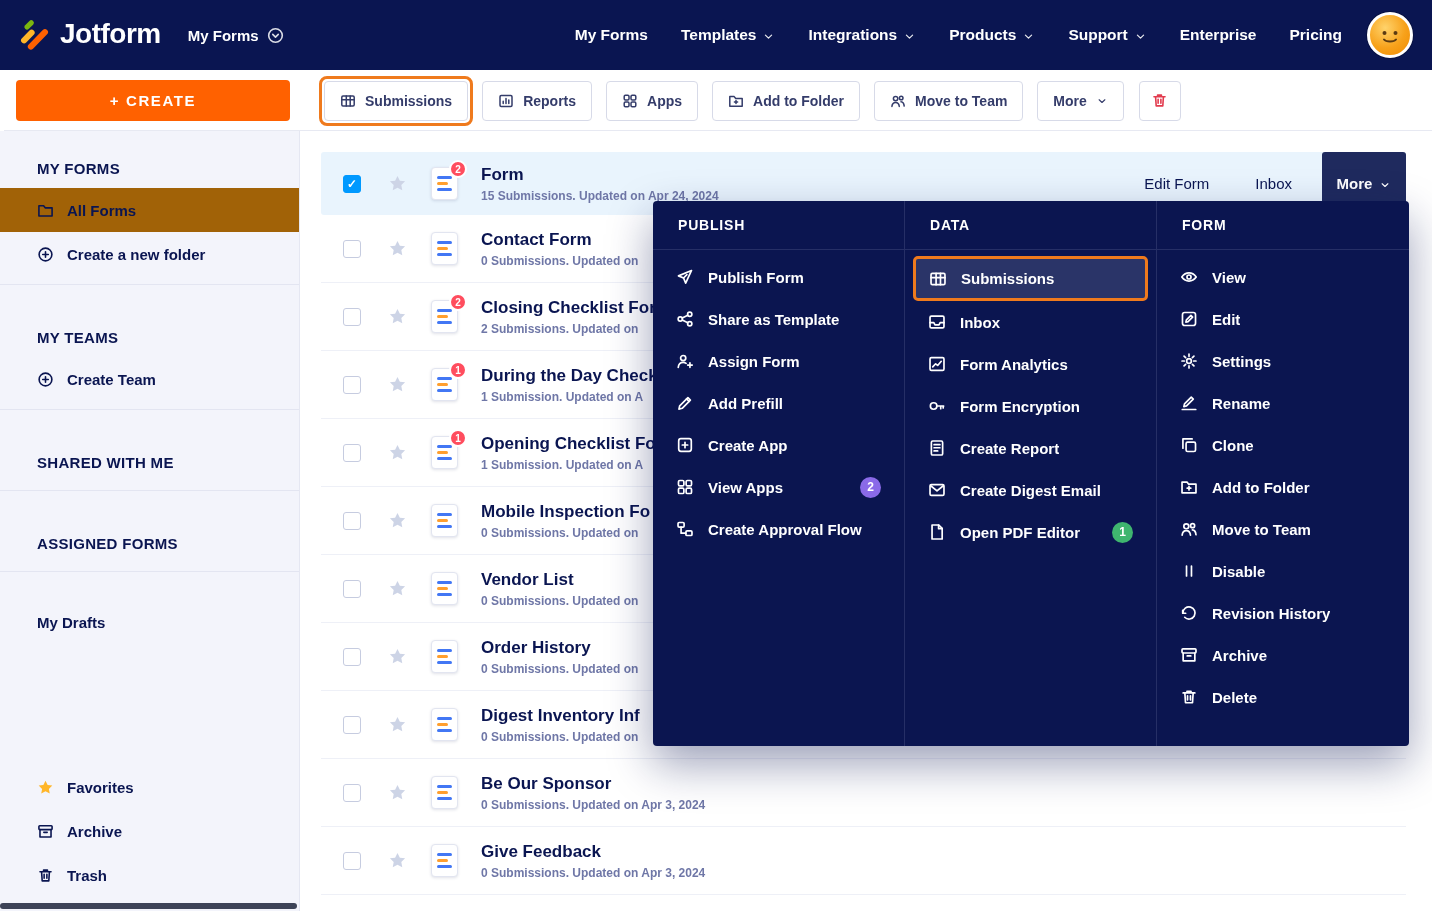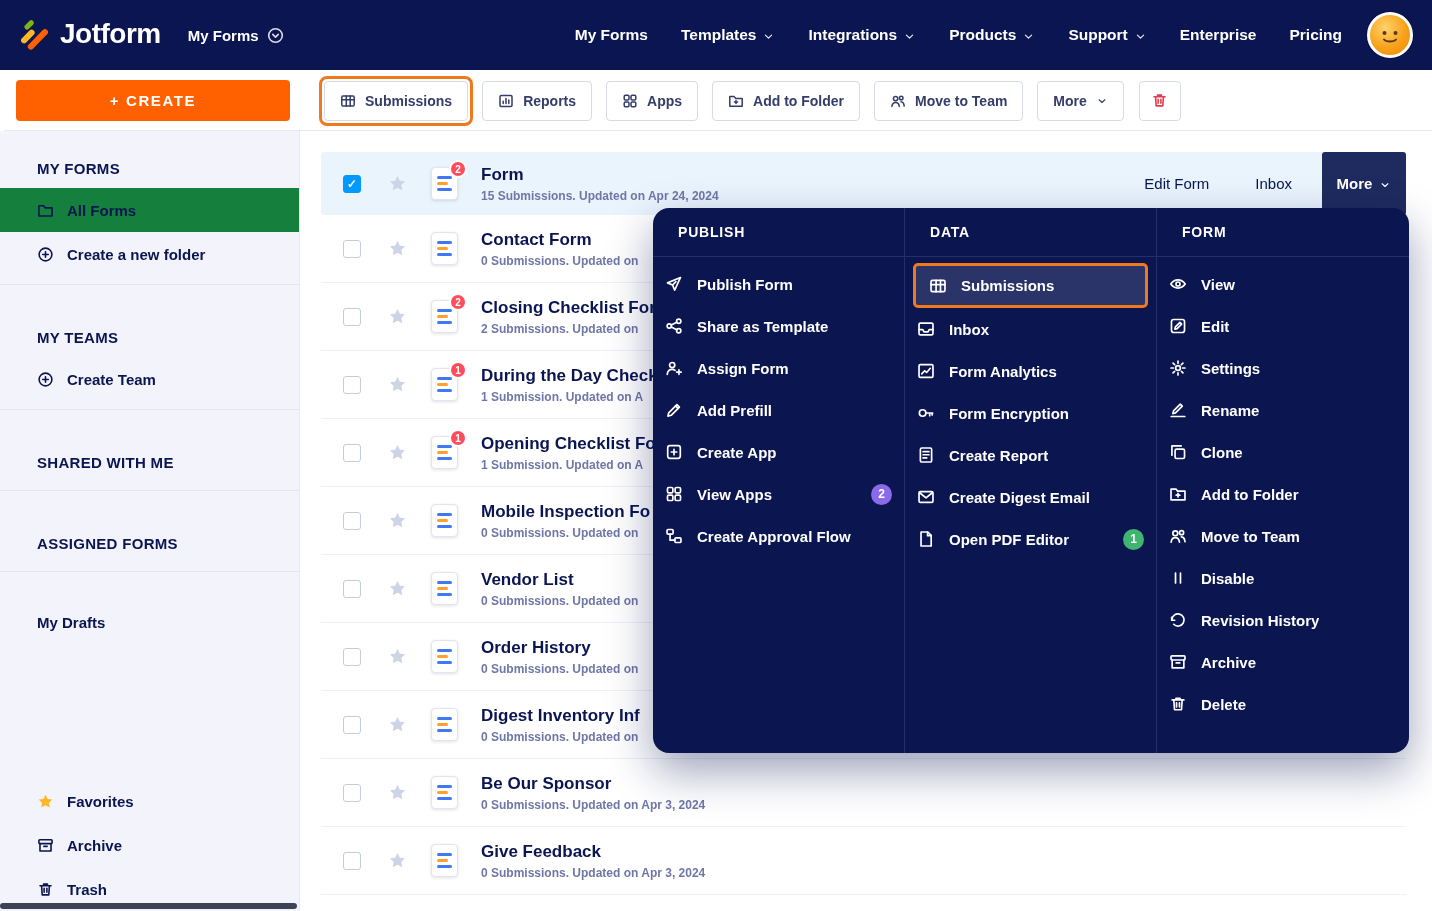--- a/index.html
+++ b/index.html
@@ -29,25 +29,25 @@
 .tb-icon{width:16px;height:16px;display:inline-flex}
 .tb-chev{width:12px;height:12px;display:inline-flex;margin-top:1px}
 .tb-trash{margin-left:10px;display:flex;align-items:center;justify-content:center;width:42px;height:40px;background:#fff;border:1px solid #d7dae8;border-radius:4px;color:#e23b4e;cursor:pointer}
 .tb-trash .tb-icon{width:17px;height:17px}
 
 
 .sidebar{position:absolute;top:131px;left:0;width:300px;height:780px;background:#f3f4fb;border-right:1px solid #e5e7f2;display:flex;flex-direction:column;padding-top:17px}
 .sb-heading{height:40px;flex:0 0 auto;display:flex;align-items:center;padding-left:37px;font-size:15px;font-weight:700;color:#0a1551;letter-spacing:.3px}
 .sb-heading.mt{margin-top:24px}
 .sb-item{height:44px;flex:0 0 auto;display:flex;align-items:center;gap:13px;padding-left:37px;font-size:15px;font-weight:600;color:#0a1551;cursor:pointer;white-space:nowrap}
-.sb-item.selected{background:#15803d}
+.sb-item.selected{background:#a16207}
 .sb-icon{width:17px;height:17px;display:inline-flex;color:#0a1551;flex:0 0 auto}
 .sb-divider{height:1px;background:#e3e5f1;margin:8px 0;flex:0 0 auto}
 .sb-drafts{margin-top:20px}
-.sb-bottom{margin-top:auto;}
+.sb-bottom{margin-top:auto;padding-bottom:14px}
 .fav .sb-icon{color:#ffb629}
 .sb-scroll{position:absolute;left:0;bottom:2px;width:297px;height:6px;background:#3d4357;border-radius:3px;cursor:pointer}
 
 
 .main{position:absolute;top:131px;left:300px;width:1132px;height:780px;background:#fff;overflow:hidden}
 .forms-list{padding-top:21px}
 .row{position:relative;height:68px;margin:0 26px 0 21px;display:flex;align-items:center;border-bottom:1px solid #eef0f7}
 .row.selected{height:63px;background:#e9f4fd;border-bottom:none;border-radius:3px}
 .row-check{flex:0 0 auto;margin-left:22px;width:18px;height:18px;border:1px solid #c6cce0;border-radius:3px;background:#fff;cursor:pointer;position:relative}
 .row-check.checked{background:#0099ff;border-color:#0099ff}
@@ -61,26 +61,26 @@
 .card-badge{position:absolute;top:-8px;right:-10px;min-width:18px;height:18px;padding:0 4px;background:#ff4d5e;border:2px solid #fff;border-radius:9px;color:#fff;font-size:10px;font-weight:700;display:flex;align-items:center;justify-content:center}
 .row-text{display:flex;flex-direction:column;gap:4px;margin-left:23px;min-width:0}
 .row-title{font-size:17px;font-weight:700;color:#0a1551;white-space:nowrap}
 .row-sub{font-size:12px;font-weight:700;color:#6f77a7;white-space:nowrap}
 .row-actions{position:absolute;right:114px;top:0;bottom:0;display:flex;align-items:center;gap:46px}
 .row-action{font-size:15px;font-weight:400;color:#0a1551;cursor:pointer;text-decoration:none;white-space:nowrap}
 .row-more{position:absolute;right:0;top:0;bottom:0;width:84px;background:#1f2a5e;color:#fff;display:flex;align-items:center;justify-content:center;gap:7px;font-size:15px;font-weight:700;cursor:pointer;border-radius:3px}
 .rm-chev{width:12px;height:12px;display:inline-flex;margin-top:2px}
 
 
-.menu{position:absolute;left:653px;top:208px;width:756px;height:545px;background:#0b1550;border-radius:16px;box-shadow:0 18px 45px rgba(10,21,81,.4);display:flex;z-index:20;overflow:hidden}
+.menu{position:absolute;left:653px;top:201px;width:756px;height:545px;background:#0b1550;border-radius:4px;box-shadow:0 18px 45px rgba(10,21,81,.4);display:flex;z-index:20;overflow:hidden}
 .menu-col{width:252px;display:flex;flex-direction:column;border-right:1px solid #262f66}
 .menu-col:last-child{border-right:none}
 .menu-head{flex:0 0 auto;height:49px;display:flex;align-items:center;padding-left:25px;color:#fff;font-size:14px;font-weight:700;letter-spacing:.8px;border-bottom:1px solid #262f66}
 .menu-items{padding-top:6px}
-.menu-item{height:42px;display:flex;align-items:center;gap:14px;padding:0 12px;color:#fff;font-size:15px;font-weight:600;cursor:pointer;white-space:nowrap}
+.menu-item{height:42px;display:flex;align-items:center;gap:14px;padding:0 23px;color:#fff;font-size:15px;font-weight:600;cursor:pointer;white-space:nowrap}
 .menu-item.active{height:45px;margin:0 8px;padding:0 13px;background:#2a3468;border:3px solid #ef7a1d;border-radius:5px}
 .mi-icon{width:18px;height:18px;display:inline-flex;flex:0 0 auto}
 .mi-label{overflow:hidden;text-overflow:ellipsis}
 .mi-badge{margin-left:auto;min-width:21px;height:21px;border-radius:11px;display:flex;align-items:center;justify-content:center;color:#fff;font-size:12px;font-weight:700;padding:0 5px}
 </style>
 </head>
 <body>
 
 <div class="stage">
 

